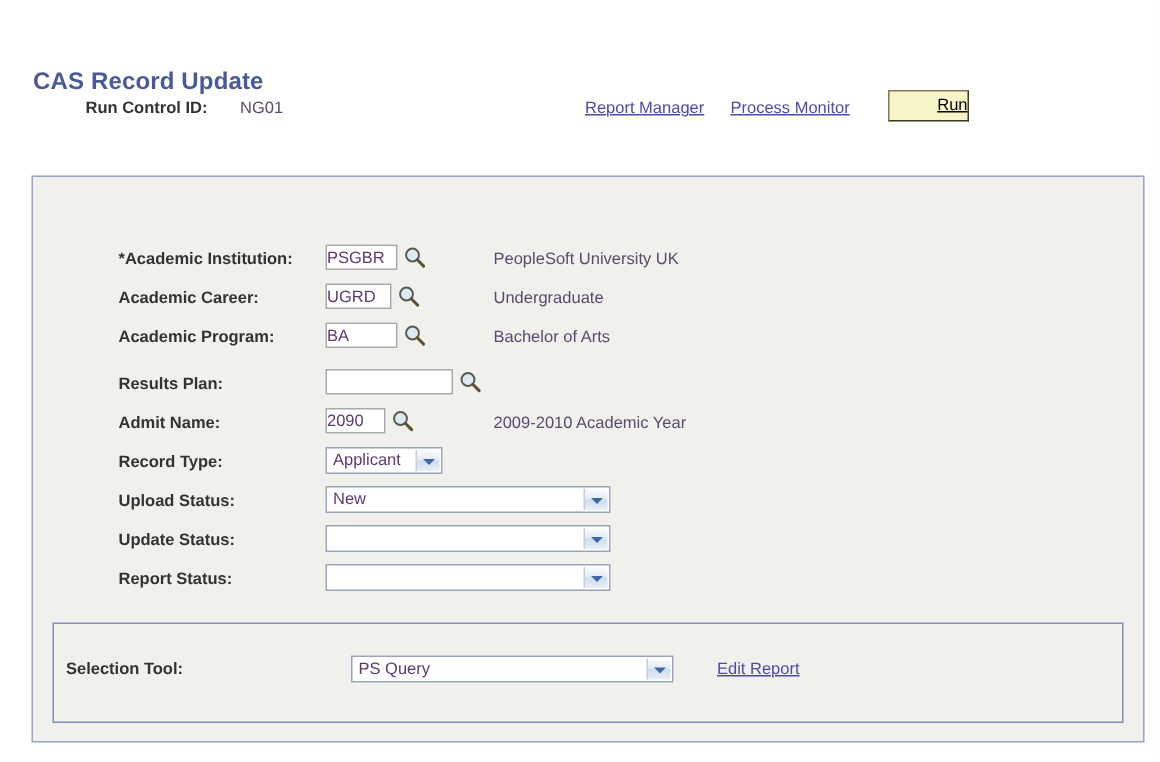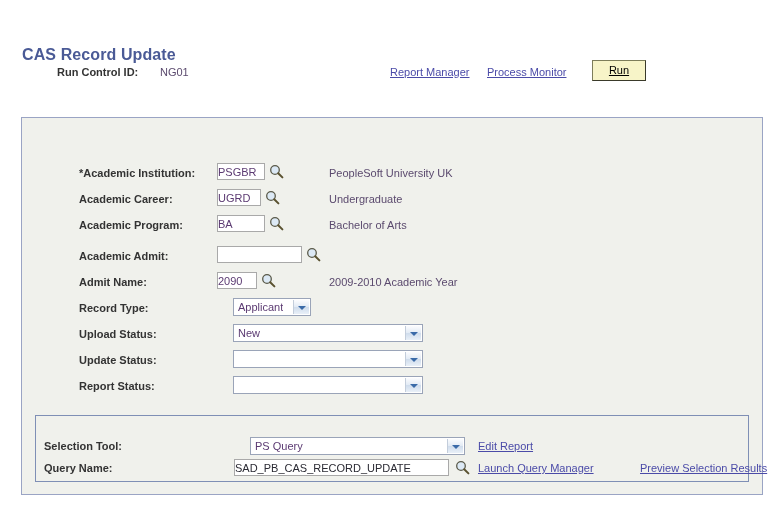--- a/index.html
+++ b/index.html
@@ -78,21 +78,21 @@
     top: -2px;
     width: 54px;
     height: 21px;
     background: #f7f4c8;
     border: 1px solid #7d7d5a;
     border-right-color: #3a3a2a;
     border-bottom-color: #3a3a2a;
     font-family: "Liberation Sans", sans-serif;
     font-size: 11px;
     color: #000000;
-    text-align: center;
+    text-align: right;
     line-height: 19px;
     cursor: pointer;
     padding: 0;
     box-sizing: border-box;
     text-decoration: underline;
   }
 
   
   #selection-criteria-panel {
     position: absolute;
@@ -174,21 +174,20 @@
 
   
   .ps-select {
     position: absolute;
     top: 2px;
     height: 18px;
     border: 1px solid #9aa4b8;
     background: #ffffff;
     box-sizing: border-box;
     cursor: pointer;
-    margin-left: 16px;
   }
   .ps-select .sel-text {
     position: absolute;
     left: 4px;
     top: 2px;
     font-size: 11px;
     color: #5b3a72;
     white-space: nowrap;
     overflow: hidden;
   }
@@ -282,21 +281,21 @@
       <div class="crit-row" style="top: 78px;">
         <span class="crit-label">Academic Program:</span>
         <input class="ps-edit" value="BA" style="left: 195px; width: 48px;">
         <span class="lookup-icon" style="left: 247px;"><svg width="15" height="15" viewBox="0 0 15 15">
             <circle cx="6" cy="6" r="4.3" fill="#dce9f5" stroke="#5a5a4a" stroke-width="1.3"></circle>
             <line x1="9.2" y1="9.2" x2="13.4" y2="13.4" stroke="#5a5230" stroke-width="2" stroke-linecap="round"></line>
           </svg></span>
         <span class="crit-desc">Bachelor of  Arts</span>
       </div>
       <div class="crit-row" style="top: 109px;">
-        <span class="crit-label">Academic Admit:</span>
+        <span class="crit-label">Results Plan:</span>
         <input class="ps-edit" style="left: 195px; width: 85px;">
         <span class="lookup-icon" style="left: 284px;"><svg width="15" height="15" viewBox="0 0 15 15">
             <circle cx="6" cy="6" r="4.3" fill="#dce9f5" stroke="#5a5a4a" stroke-width="1.3"></circle>
             <line x1="9.2" y1="9.2" x2="13.4" y2="13.4" stroke="#5a5230" stroke-width="2" stroke-linecap="round"></line>
           </svg></span>
       </div>
       <div class="crit-row" style="top: 135px;">
         <span class="crit-label">Admit Name:</span>
         <input class="ps-edit" value="2090" style="left: 195px; width: 40px;">
         <span class="lookup-icon" style="left: 239px;"><svg width="15" height="15" viewBox="0 0 15 15">
@@ -339,26 +338,14 @@
 
     <div class="pop-row" style="top:19px;">
       <span class="pop-label">Selection Tool:</span>
       <div class="ps-select" style="left:198px; top:2px; width:215px;">
         <span class="sel-text">PS Query</span>
         <span class="sel-btn"></span>
       </div>
       <a class="ps-link pop-link" style="left:442px;">Edit Report</a>
     </div>
 
-    <div class="pop-row" style="top:41px;">
-      <span class="pop-label">Query Name:</span>
-      <input class="ps-edit" style="left: 198px; top: 2px; width: 215px; color: rgb(42, 42, 51);" value="SAD_PB_CAS_RECORD_UPDATE">
-      <span class="lookup-icon" style="left:419px; top:3px;">
-        <svg width="15" height="15" viewBox="0 0 15 15">
-          <circle cx="6" cy="6" r="4.3" fill="#dce9f5" stroke="#5a5a4a" stroke-width="1.3"></circle>
-          <line x1="9.2" y1="9.2" x2="13.4" y2="13.4" stroke="#5a5230" stroke-width="2" stroke-linecap="round"></line>
-        </svg>
-      </span>
-      <a class="ps-link pop-link" style="left:442px;">Launch Query Manager</a>
-      <a class="ps-link pop-link" style="left:604px;">Preview Selection Results</a>
-    </div>
   </div>
 </div>
 
 </body></html>

